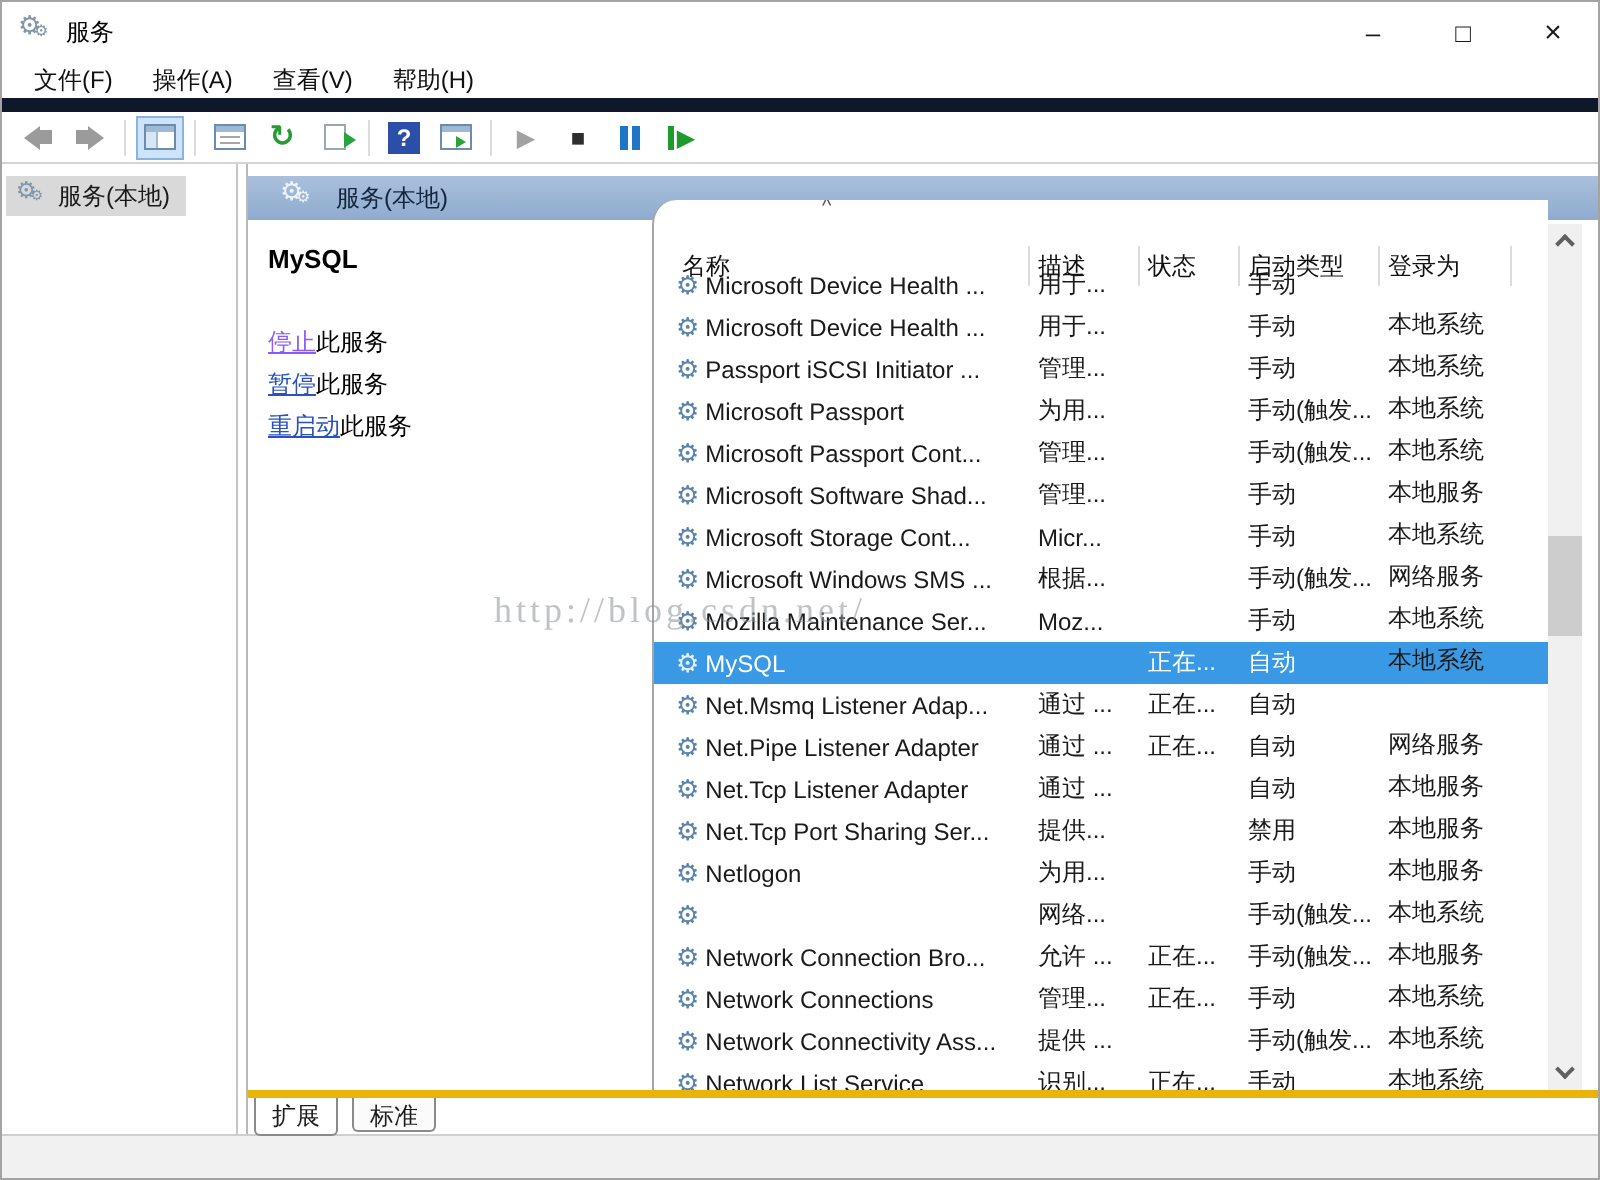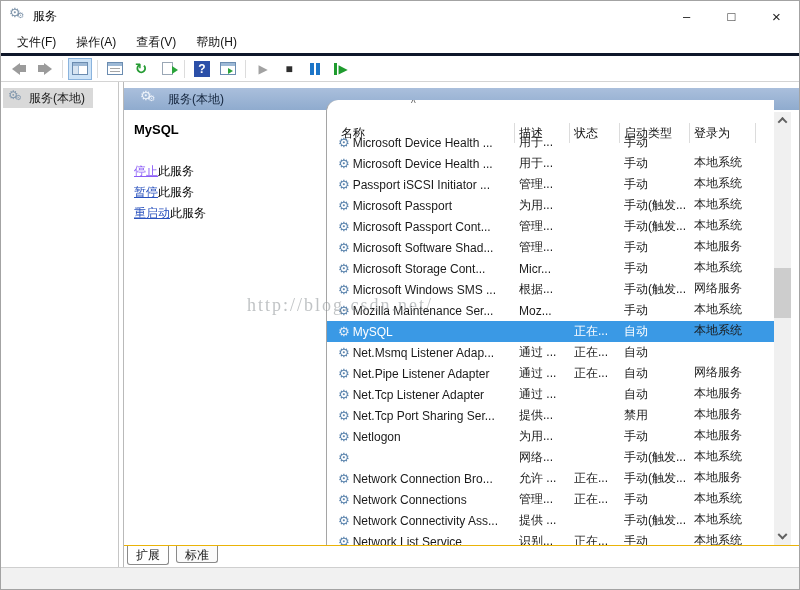--- a/index.html
+++ b/index.html
@@ -11,21 +11,21 @@
   .titlebar { height:30px; display:flex; align-items:center; padding-left:8px; background:#fff; flex:0 0 auto; }
   .gearwrap { position:relative; width:18px; height:16px; }
   .gear-main { position:absolute; left:0; top:-3px; font-size:13px; color:#8096ac; }
   .gear-sub  { position:absolute; left:8px; top:3px; font-size:8px; color:#8096ac; }
   .title-text { margin-left:6px; font-size:12px; color:#000; }
   .win-controls { margin-left:auto; display:flex; height:30px; }
   .win-ctl { width:45px; height:30px; display:flex; align-items:center; justify-content:center; font-size:13px; color:#1a1a1a; }
   .win-ctl.close { font-size:15px; }
 
   
-  .menubar { height:25px; display:flex; align-items:center; padding-left:6px; border-bottom:3px solid #0f172a; flex:0 0 auto; }
+  .menubar { height:25px; display:flex; align-items:center; padding-left:6px; border-bottom:7px solid #0f172a; flex:0 0 auto; }
   .menu-item { padding:0 10px; font-size:12px; color:#111; }
 
   
   .toolbar { height:26px; display:flex; align-items:center; padding-left:5px; border-bottom:1px solid #d4d4d4; flex:0 0 auto; }
   .tb-btn { width:24px; height:22px; display:flex; align-items:center; justify-content:center; margin:0 1px; }
   .tb-btn.active-toggle { background:#cde3f7; border:1px solid #8ab3dd; }
   .tb-sep { width:1px; height:18px; background:#dcdcdc; margin:0 4px; }
   .nav-arrow { display:flex; align-items:center; }
   .nav-arrow .head-l { width:0; height:0; border-top:6px solid transparent; border-bottom:6px solid transparent; border-right:8px solid #9b9b9b; }
   .nav-arrow .head-r { width:0; height:0; border-top:6px solid transparent; border-bottom:6px solid transparent; border-left:8px solid #9b9b9b; }
@@ -90,21 +90,21 @@
   .list-row.selected .row-gear { color:#e6eef8; }
 
   .scrollbar { position:absolute; right:8px; top:2px; bottom:0; width:17px; background:#f0f0f0; display:flex; flex-direction:column; z-index:3; }
   .sb-btn { height:16px; display:flex; align-items:center; justify-content:center; flex:0 0 auto; }
   .chev { width:7px; height:7px; border-left:2px solid #606060; border-top:2px solid #606060; }
   .chev.up { transform:rotate(45deg) translate(1px,1px); }
   .chev.down { transform:rotate(225deg) translate(2px,2px); }
   .sb-track { flex:1 1 auto; position:relative; }
   .sb-thumb { position:absolute; left:0; right:0; top:140px; height:50px; background:#cdcdcd; }
 
-  .tab-row { height:22px; flex:0 0 auto; position:relative; background:#fff; border-top:1px solid #eab308; }
+  .tab-row { height:22px; flex:0 0 auto; position:relative; background:#fff; border-top:4px solid #eab308; }
   .tab { position:absolute; top:0; height:19px; line-height:18px; text-align:center; font-size:12px;
          border:1px solid #8a8a8a; border-top:none; background:#fff; border-radius:0 0 3px 3px; padding:0 8px; }
   .tab.idx-0 { left:3px; z-index:2; }
   .tab.idx-1 { left:52px; height:17px; background:#fbfbfb; z-index:1; }
 
   .statusbar { height:22px; flex:0 0 auto; background:#f1f1f1; border-top:1px solid #cfcfcf; }
 
   .watermark { position:absolute; left:246px; top:294px; z-index:40; pointer-events:none;
                font-family:"Liberation Serif","DejaVu Serif",serif; font-size:18px; letter-spacing:2px;
                color:rgba(140,145,150,0.55); }

